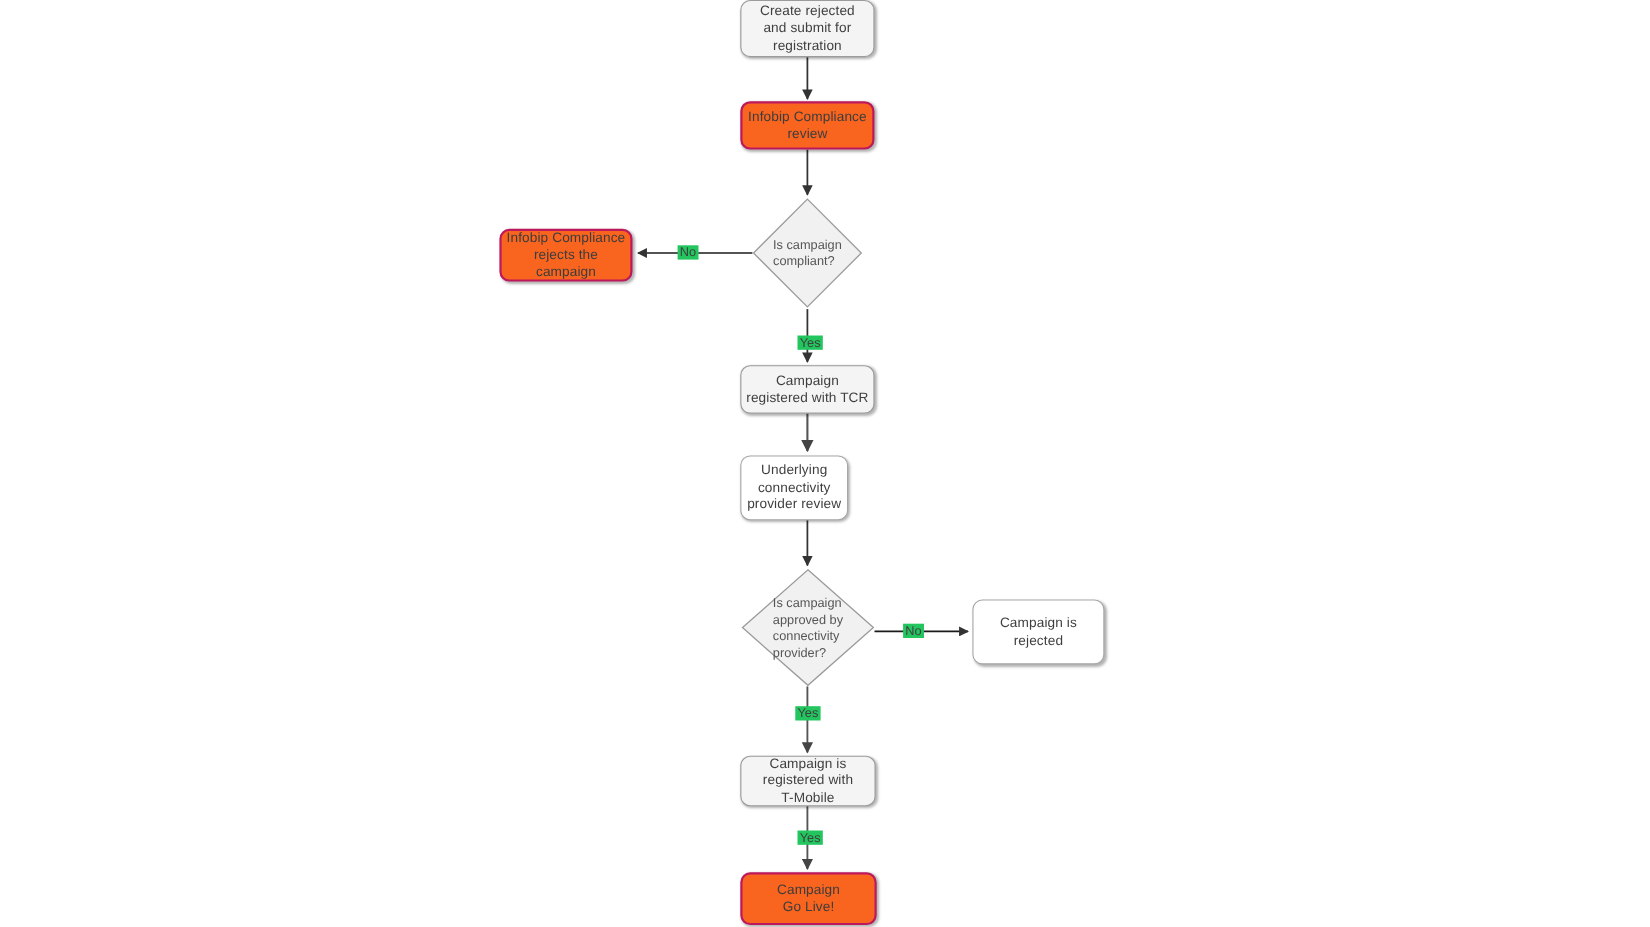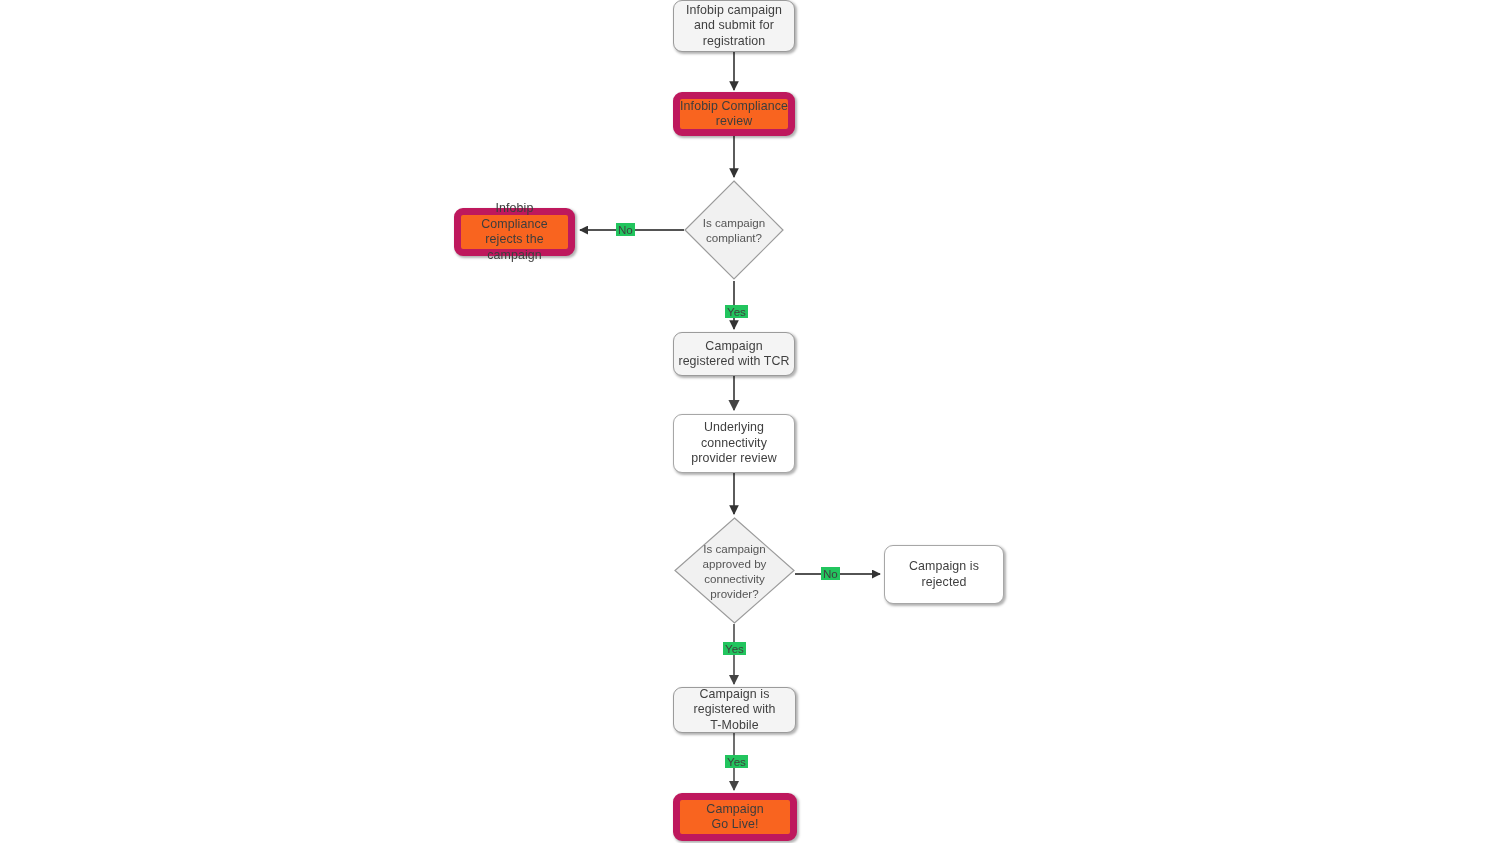--- a/index.html
+++ b/index.html
@@ -38,38 +38,37 @@
     letter-spacing: 0.1px;
     white-space: pre-line;
   }
   .proc {
     border: 1px solid #9b9b9b;
     border-radius: 9px;
     box-shadow: 1.5px 1.5px 2.5px rgba(0,0,0,0.30);
   }
   .proc.gray   { background: #f4f4f4; }
   .proc.white  { background: #ffffff; border-color: #a7a7a7; }
-  .proc.orange { background: #f9641f; border: 7px solid #be185d; color: #3d3d3d; }
+  .proc.orange { background: #f9641f; border: 2px solid #be185d; color: #3d3d3d; }
 
   .diamond {
     position: absolute;
   }
   .diamond .shape {
     position: absolute;
     left: 0; top: 0;
     width: 100%; height: 100%;
   }
   .diamond .dlabel {
     position: absolute;
     left: 0; top: 0;
     width: 100%; height: 100%;
     display: flex;
     align-items: center;
     justify-content: center;
-    text-align: center;
     font-size: 11.6px;
     line-height: 15px;
     color: #555555;
     white-space: pre-line;
   }
   .edge-label {
     position: absolute;
     font-size: 11.6px;
     color: #3f3f3f;
     background: #22c55e;
@@ -105,21 +104,21 @@
 
     <line x1="734" y1="473" x2="734" y2="514" stroke="#333333" stroke-width="1.6" marker-end="url(#arrow)"></line>
 
     <line x1="795" y1="574" x2="880" y2="574" stroke="#1a1a1a" stroke-width="1.5" marker-end="url(#arrow)"></line>
 
     <line x1="734" y1="624" x2="734" y2="684" stroke="#555555" stroke-width="1.7" marker-end="url(#arrowGray)"></line>
 
     <line x1="734" y1="733" x2="734" y2="790" stroke="#555555" stroke-width="1.7" marker-end="url(#arrowGray)"></line>
   </svg>
 
-  <div class="node proc gray" style="left:673px; top:0px; width:122px; height:52px;">Infobip campaign
+  <div class="node proc gray" style="left:673px; top:0px; width:122px; height:52px;">Create rejected
 and submit for
 registration</div>
 
   <div class="node proc orange" style="left:673px; top:92px; width:122px; height:44px;">Infobip Compliance
 review</div>
 
   <div class="diamond" style="left:684px; top:180px; width:100px; height:100px;">
     <svg class="shape" viewBox="0 0 100 100" preserveAspectRatio="none">
       <polygon points="50,1 99,50 50,99 1,50" fill="#f1f1f1" stroke="#9b9b9b" stroke-width="1.2"></polygon>
     </svg>
@@ -127,21 +126,21 @@
 compliant?</div>
   </div>
 
   <div class="node proc orange" style="left:454px; top:208px; width:121px; height:48px;">Infobip Compliance
 rejects the
 campaign</div>
 
   <div class="node proc gray" style="left:673px; top:332px; width:122px; height:44px;">Campaign
 registered with TCR</div>
 
-  <div class="node proc white" style="left:673px; top:414px; width:122px; height:59px;">Underlying
+  <div class="node proc white" style="left:673px; top:414px; width:98px; height:59px;">Underlying
 connectivity
 provider review</div>
 
   <div class="diamond" style="left:674px; top:517px; width:121px; height:107px;">
     <svg class="shape" viewBox="0 0 121 107" preserveAspectRatio="none">
       <polygon points="60.5,1 120,53.5 60.5,106 1,53.5" fill="#f1f1f1" stroke="#9b9b9b" stroke-width="1.2"></polygon>
     </svg>
     <div class="dlabel">Is campaign
 approved by
 connectivity

